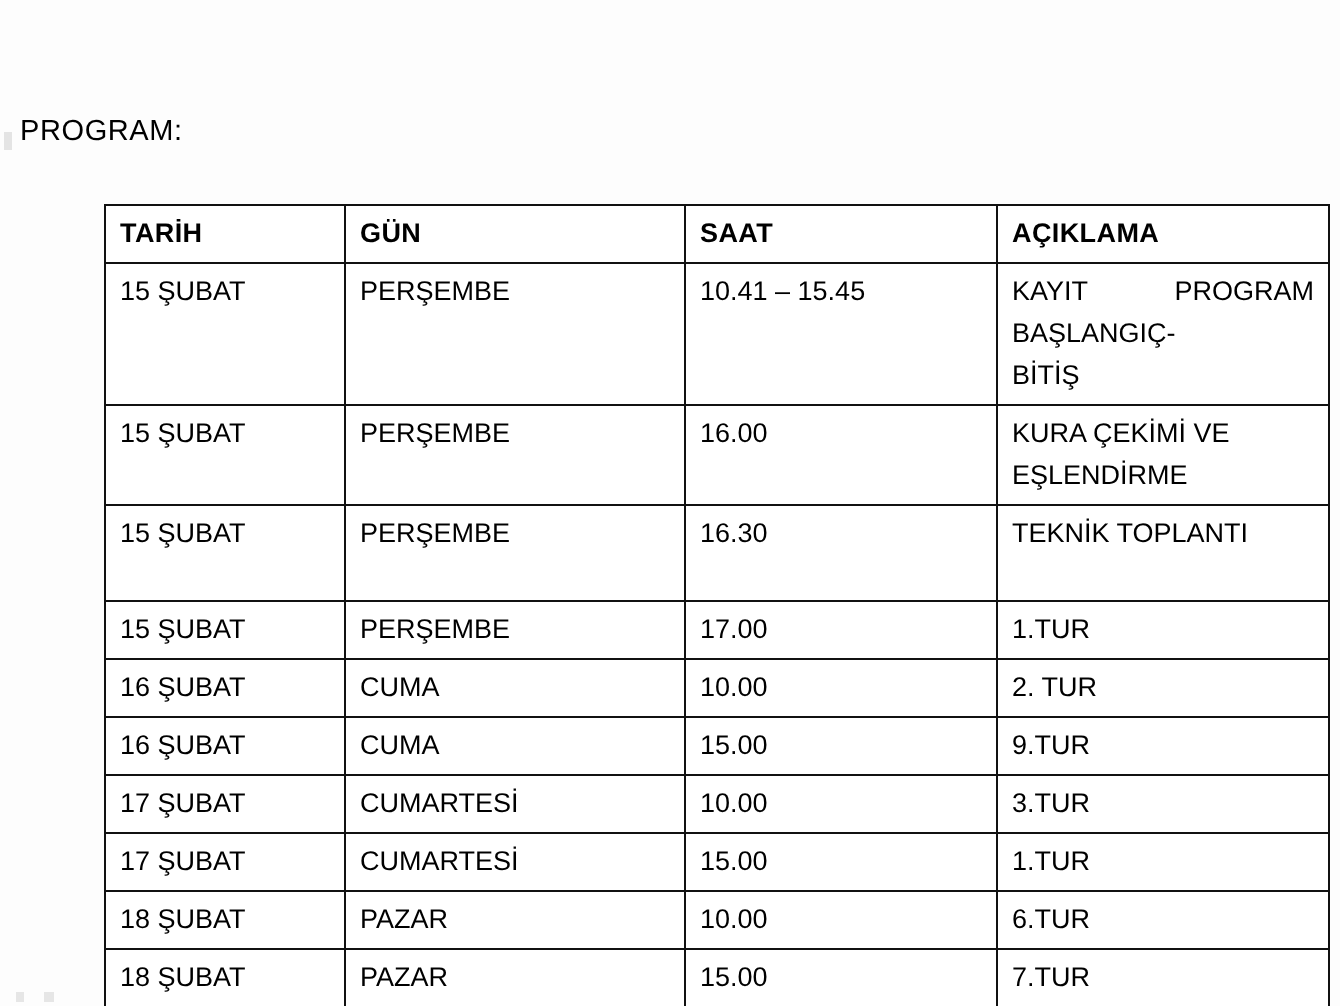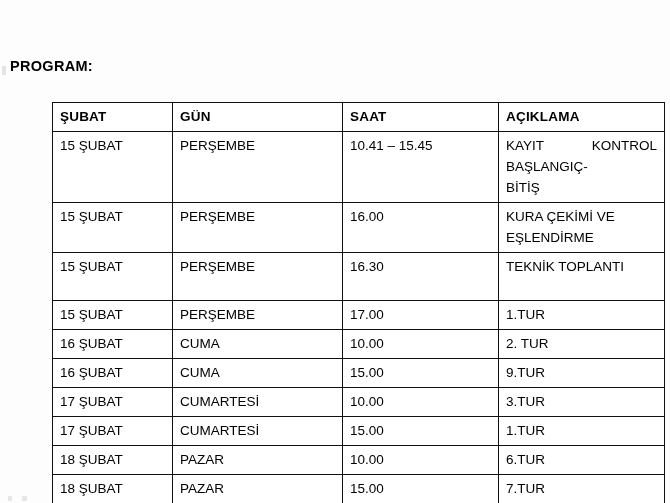--- a/index.html
+++ b/index.html
@@ -21,21 +21,21 @@
     inset: 0;
     background: #fdfdfd;
   }
 
   
   #program-heading {
     position: absolute;
     left: 10px;
     top: 57px;
     font-size: 14.5px;
-    font-weight: bold;
+    font-weight: normal;
     letter-spacing: 0.3px;
     line-height: 18px;
     white-space: nowrap;
     text-align: center;
   }
 
   
   .edge-mark {
     position: absolute;
     background: #cfcfcf;
@@ -130,34 +130,34 @@
 
   <table id="program-table">
     <colgroup>
       <col class="c-tarih">
       <col class="c-gun">
       <col class="c-saat">
       <col class="c-aciklama">
     </colgroup>
     <thead>
       <tr>
-        <th class="hdr-cell">ŞUBAT</th>
+        <th class="hdr-cell">TARİH</th>
         <th class="hdr-cell">GÜN</th>
         <th class="hdr-cell">SAAT</th>
         <th class="hdr-cell">AÇIKLAMA</th>
       </tr>
     </thead>
     <tbody>
 
       <tr class="row-tall-1">
         <td class="cell-tarih">15 ŞUBAT</td>
         <td>PERŞEMBE</td>
         <td>10.41 – 15.45</td>
         <td>
-          <div class="just">KAYIT KONTROL BAŞLANGIÇ-</div>
+          <div class="just">KAYIT PROGRAM BAŞLANGIÇ-</div>
           <div>BİTİŞ</div>
         </td>
       </tr>
 
       <tr class="row-tall-2">
         <td class="cell-tarih">15 ŞUBAT</td>
         <td>PERŞEMBE</td>
         <td>16.00</td>
         <td class="just-2">KURA ÇEKİMİ VE EŞLENDİRME</td>
       </tr>

